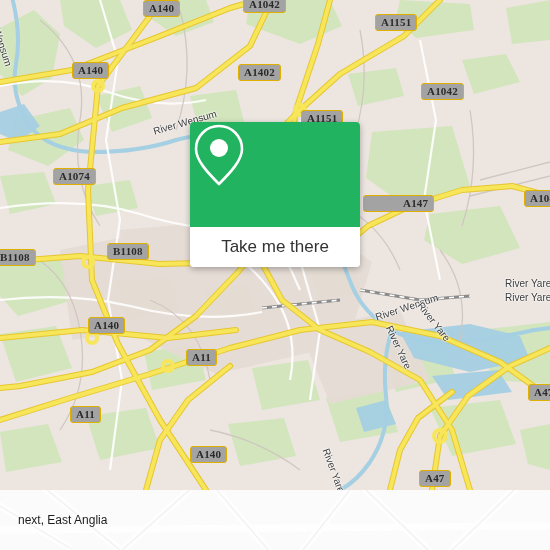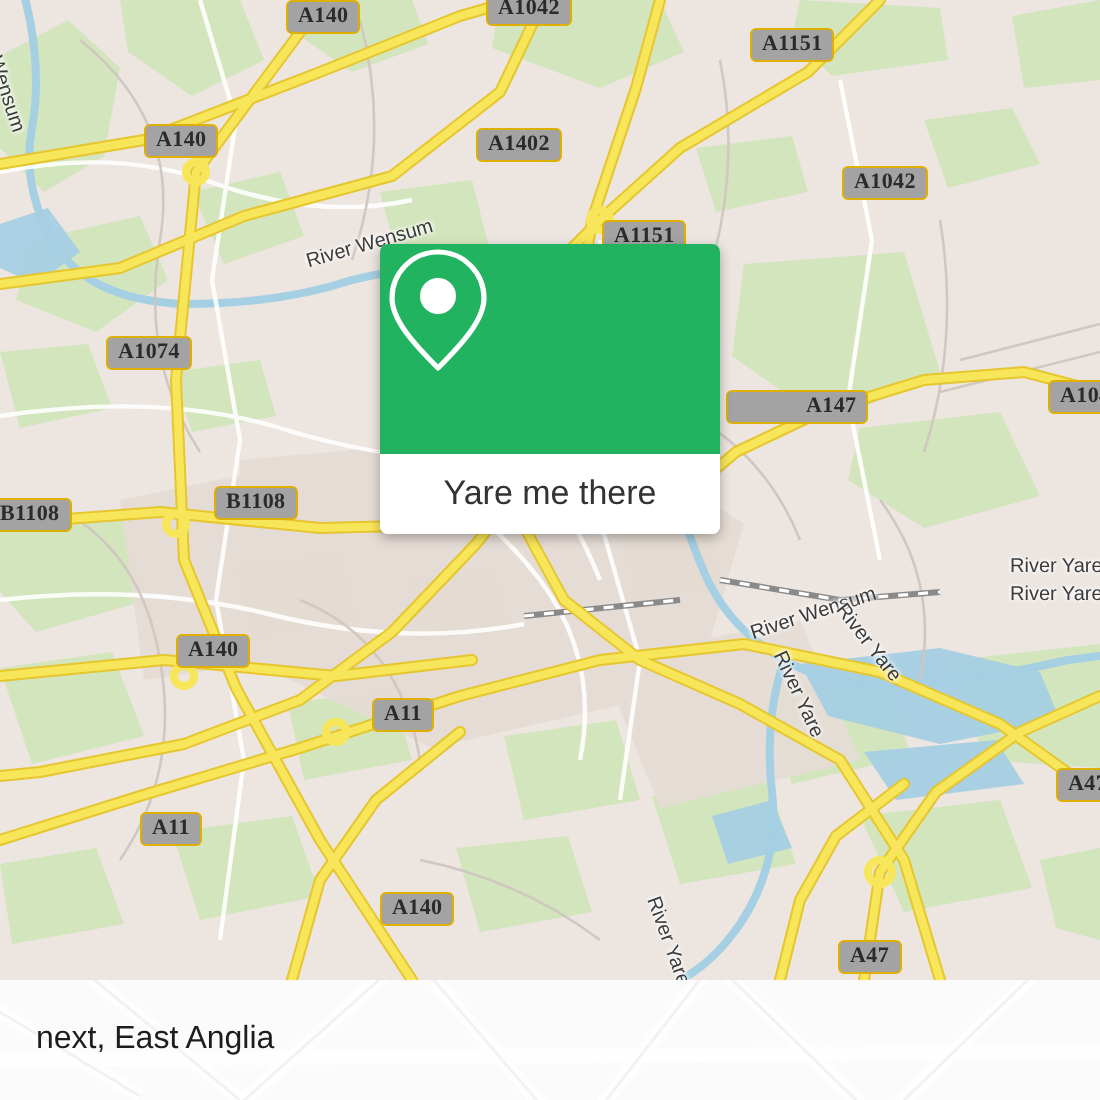--- a/index.html
+++ b/index.html
@@ -79,21 +79,21 @@
   }
 
   
   .footer{
     position:absolute;left:0;top:490px;width:550px;height:60px;
     background:#fafafa;overflow:hidden;
   }
   .footer-deco{position:absolute;left:0;top:0;}
   .footer-title{
     position:absolute;left:18px;top:50%;transform:translateY(-50%);
-    font-size:16px;color:#1d1d1d;white-space:nowrap;
+    font-size:12px;color:#1d1d1d;white-space:nowrap;
     font-family:"Liberation Sans", sans-serif;
   }
   .brand{
     position:absolute;right:16px;top:50%;transform:translateY(-50%);
     display:flex;align-items:center;gap:2px;
   }
   .brand-text{
     font-size:30px;color:#231f20;letter-spacing:-.5px;
     font-family:"Liberation Sans", sans-serif;line-height:30px;
   }
@@ -267,21 +267,21 @@
     <div class="shield" style="left:419px;top:470px;">A47</div>
 
 
     <div class="card">
       <div class="card-top">
         <svg width="58" height="66" viewBox="0 0 58 66">
           <path d="M29 4 C16.3 4 6 14.3 6 27 C6 38 17 50 29 62 C41 50 52 38 52 27 C52 14.3 41.7 4 29 4 Z" fill="none" stroke="#ffffff" stroke-width="2.6" stroke-linejoin="round"></path>
           <circle cx="29" cy="26" r="9" fill="#ffffff"></circle>
         </svg>
       </div>
-      <div class="card-btn">Yare me there</div>
+      <div class="card-btn">Take me there</div>
     </div>
   </div>
 
   <div class="footer">
     <svg class="footer-deco" width="550" height="60" viewBox="0 0 550 60">
       <rect width="550" height="60" fill="#fbfbfb"></rect>
       <g stroke="#ffffff" stroke-width="7" fill="none" opacity=".95">
         <path d="M-10 10 L70 58"></path>
         <path d="M40 -6 L120 60"></path>
         <path d="M120 62 L196 -6"></path>

